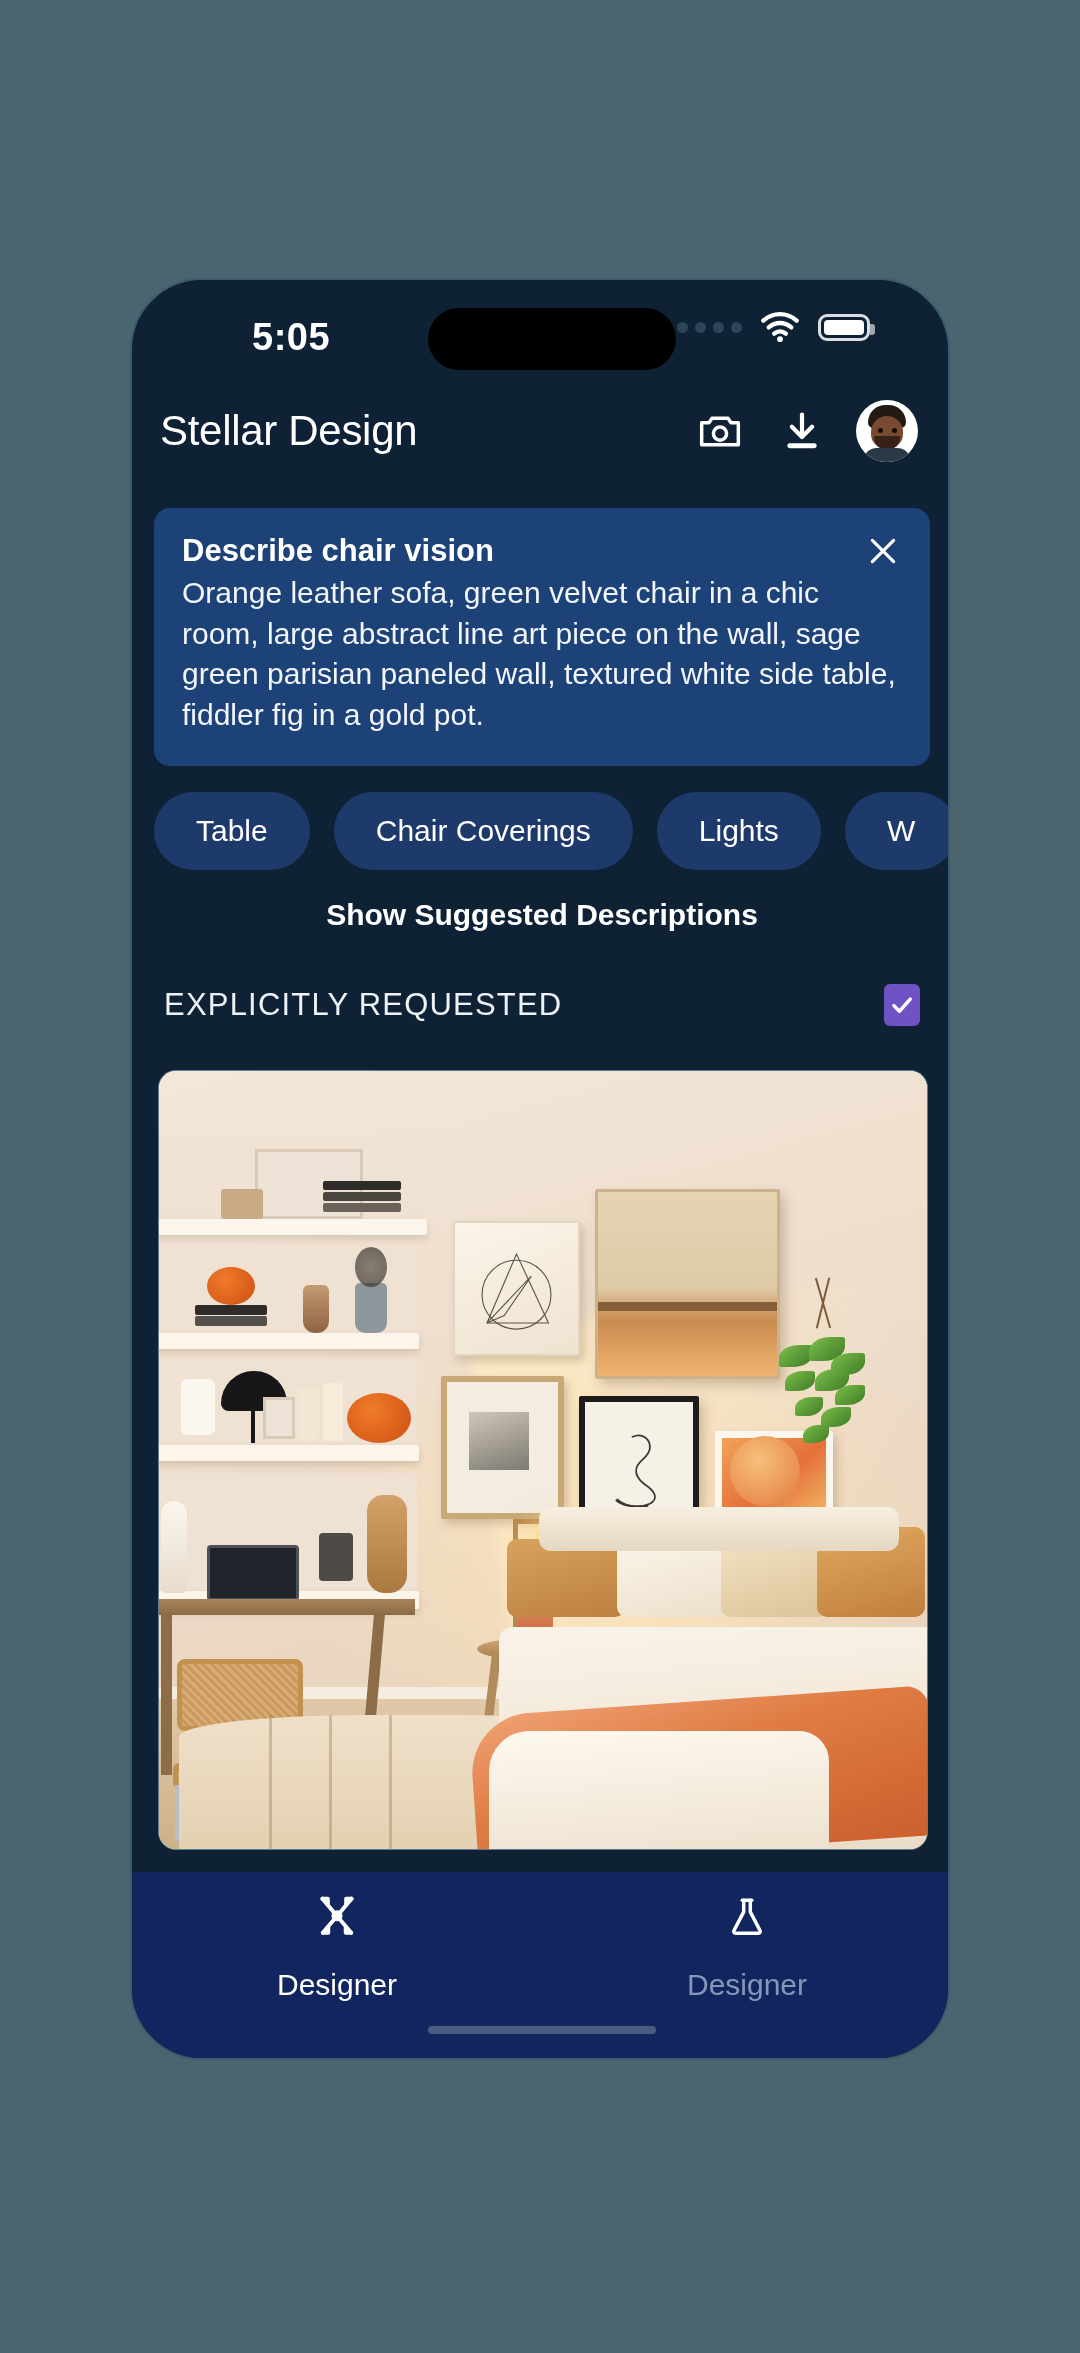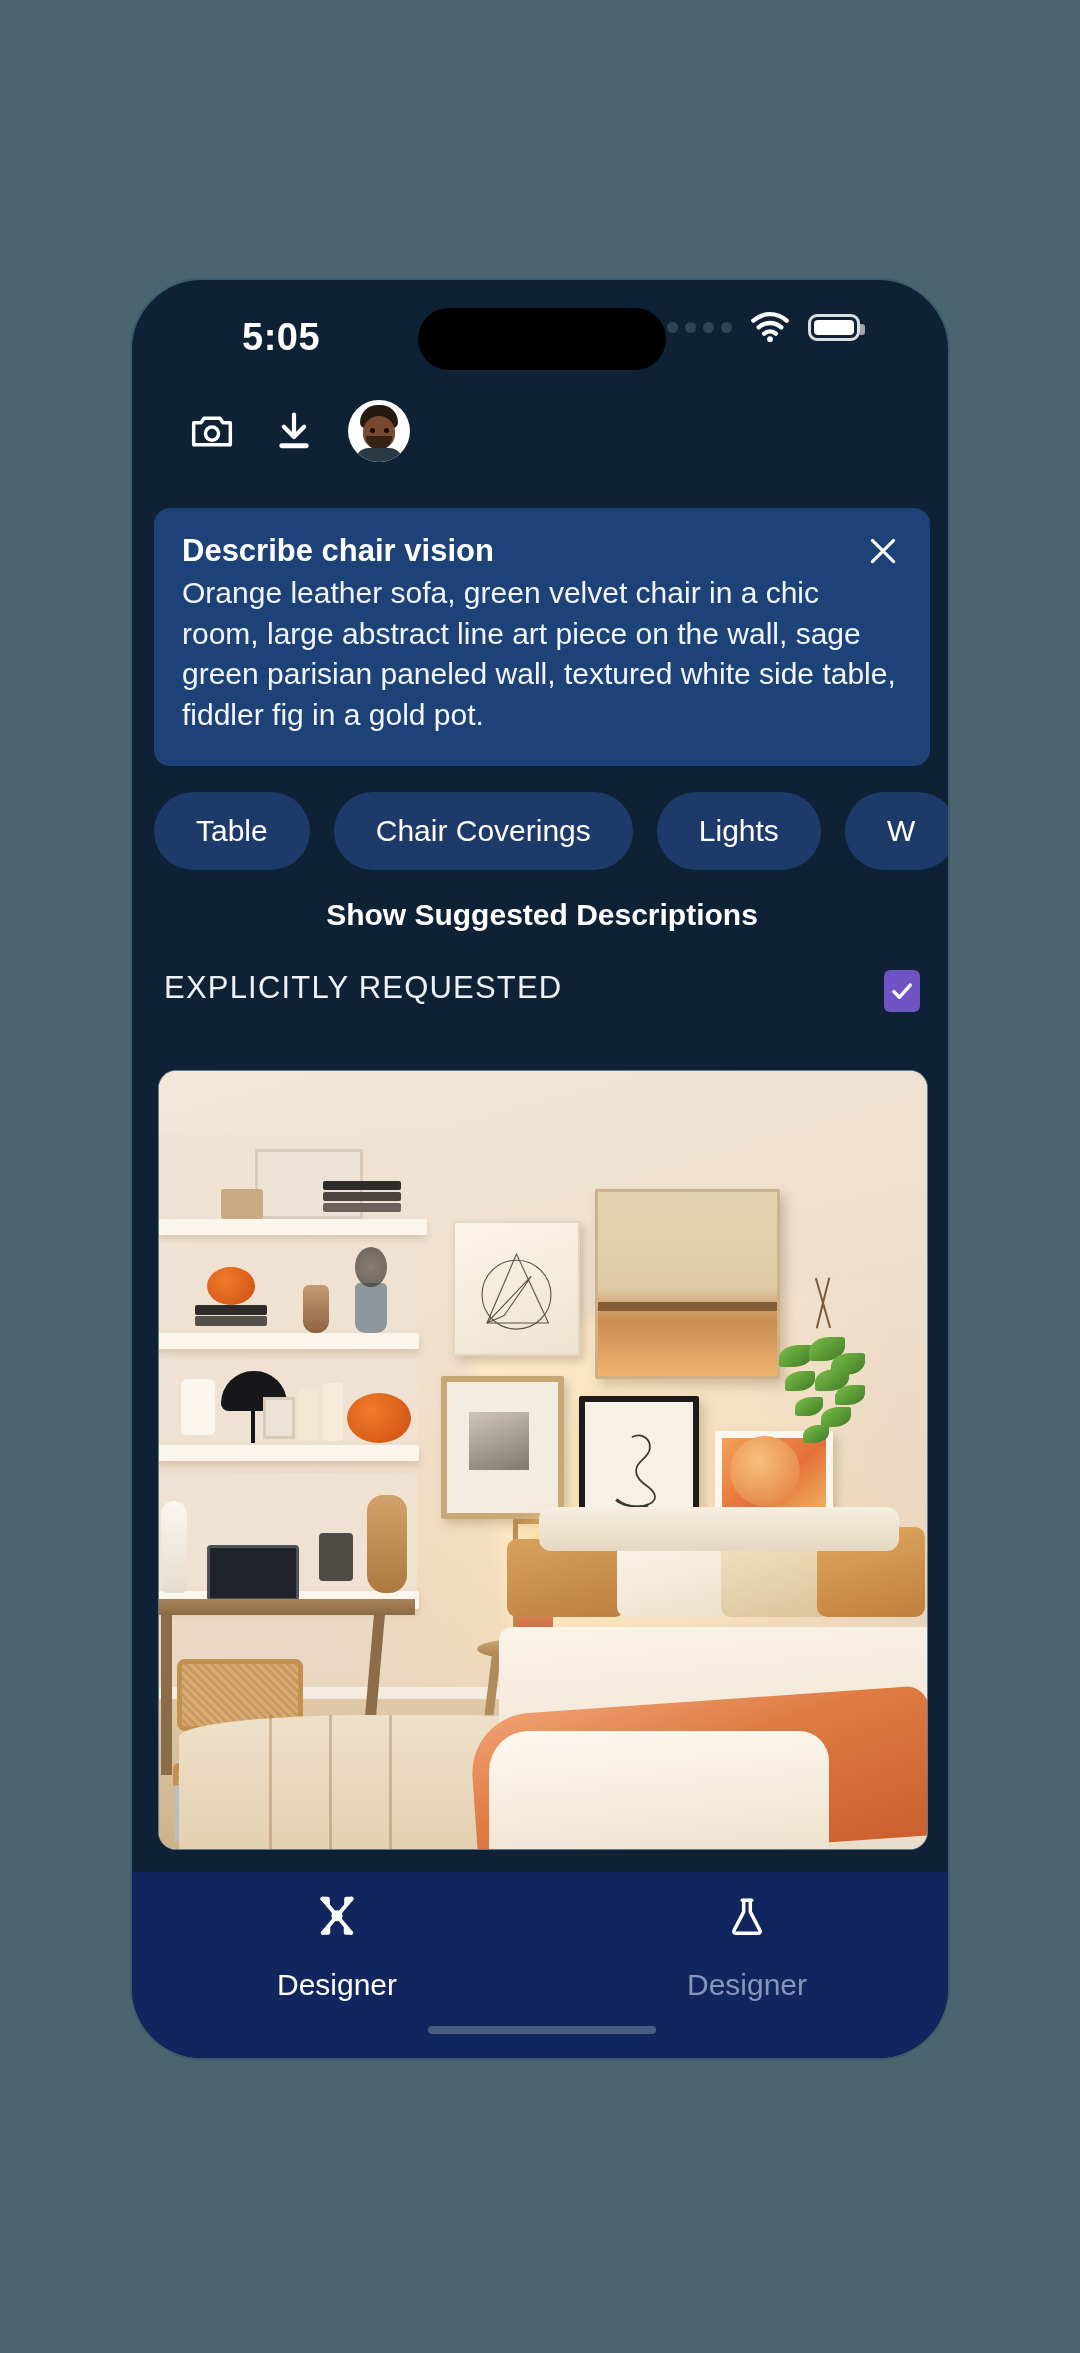--- a/index.html
+++ b/index.html
@@ -21,21 +21,21 @@
     left:130px; top:278px;
     width:820px; height:1782px;
     background:#0f2135;
     border-radius:72px;
     border:2px solid #3d5c6b;
     overflow:hidden;
   }
 
   
   #status-bar{
-    position:absolute; left:0; top:0;
+    position:absolute; left:10px; top:0;
     width:820px; height:105px;
     display:flex; align-items:center;
     color:#ffffff;
   }
   #status-time{
     position:absolute; left:110px; top:36px;
     font-size:38px; font-weight:700;
     letter-spacing:0.5px;
     color:#ffffff;
   }
@@ -159,21 +159,21 @@
     width:820px;
     text-align:center;
     color:#ffffff;
     font-size:30px; font-weight:700;
   }
 
   
   #explicit-row{
     position:absolute; left:14px; top:690px;
     width:792px; height:70px;
-    display:flex; 
+    display:flex; align-items:center;
     padding:0 18px;
   }
   #explicit-label{
     flex:1;
     color:#eef2f6;
     font-size:31px;
     letter-spacing:1.2px;
     font-weight:400;
   }
   #explicit-check{
@@ -355,20 +355,21 @@
             <path d="M12 16.3l.02 0" stroke-width="3.4"></path>
           </svg>
         </span>
         <span class="batt">
             <i></i>
           </span>
       </div>
     </div>
 
     <div id="app-header">
+      <div id="app-title">Stellar Design</div>
 
       <div class="hdr-ico">
         <svg width="44" height="38" viewBox="0 0 24 20" fill="none" stroke="currentColor" stroke-width="1.9">
           <path d="M2 5.5h4l1.6-2.4h8.8L18 5.5h4v12H2z" stroke-linejoin="round"></path>
           <circle cx="12" cy="11.4" r="3.6"></circle>
         </svg>
       </div>
 
       <div class="hdr-ico">
         <svg width="42" height="42" viewBox="0 0 24 24" fill="none" stroke="currentColor" stroke-width="2.4" stroke-linecap="round" stroke-linejoin="round">

